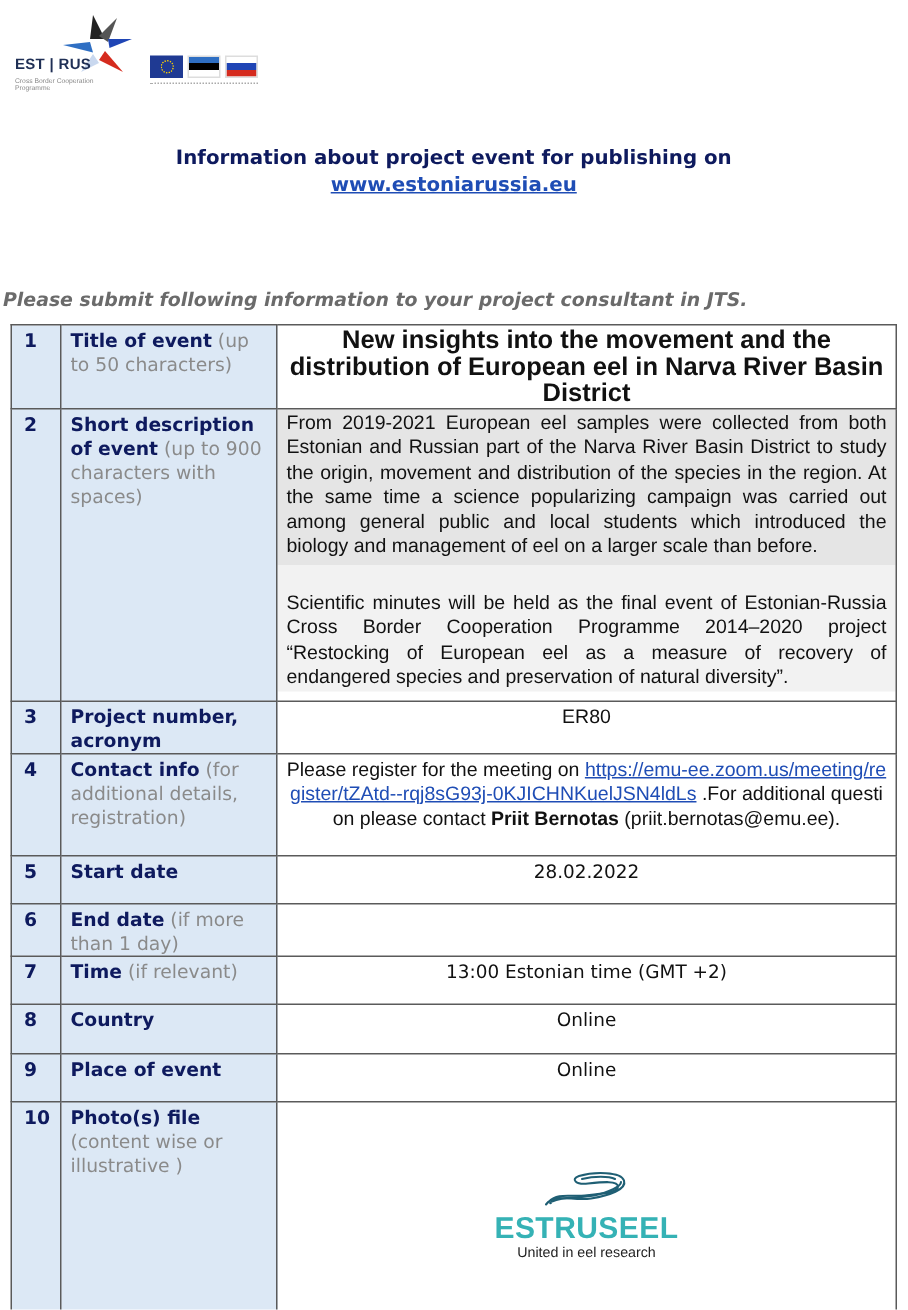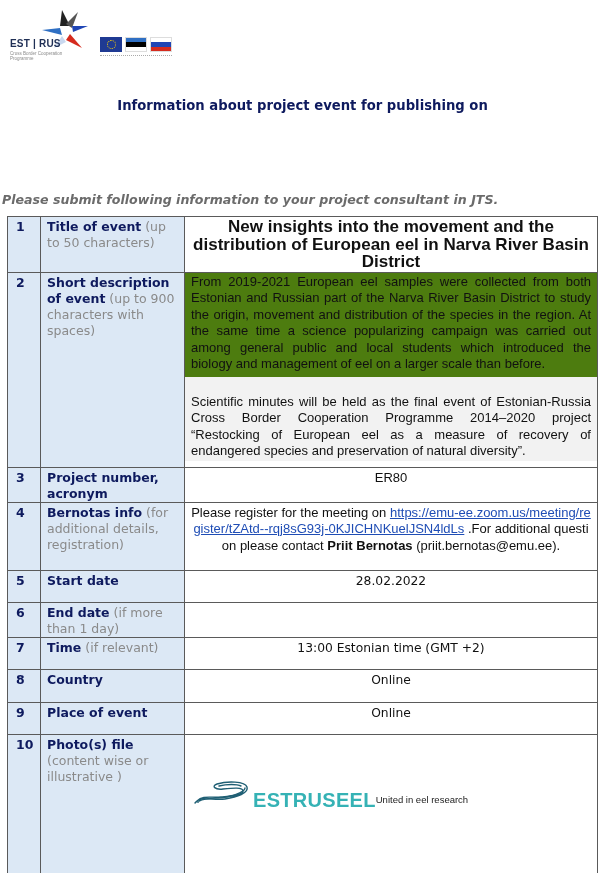--- a/index.html
+++ b/index.html
@@ -24,27 +24,27 @@
   .instruction { position: absolute; left: 2px; top: 192px; font-family: "DejaVu Sans", sans-serif; font-weight: bold; font-style: italic; font-size: 12.6px; color: #6b6b6b; }
 
   table.form { position: absolute; left: 7px; top: 216px; width: 591px; border-collapse: collapse; table-layout: fixed; }
   table.form td { border: 1.5px solid #5a5a5a; vertical-align: top; }
   td.num { width: 33px; background: #dce8f5; font-family: "DejaVu Sans", sans-serif; font-weight: bold; font-size: 12.5px; color: #0e1a5e; padding: 2px 0 0 8px; }
   td.label { width: 144px; background: #dce8f5; font-family: "DejaVu Sans", sans-serif; font-size: 12.5px; line-height: 16px; color: #8a8a8a; padding: 2px 4px 0 6px; }
   td.label b { color: #0e1a5e; font-weight: bold; }
   td.value { font-family: "Liberation Sans", sans-serif; font-size: 13px; line-height: 16.5px; color: #111; text-align: center; padding: 2px 6px 0 6px; }
   td.value.title b { font-weight: bold; font-size: 17px; }
   td.value.desc { text-align: justify; padding: 0; }
-  .desc-p1 { background: #4d7c0f; padding: 1px 6px 0 6px; height: 104px; }
+  .desc-p1 { background: #e5e5e5; padding: 1px 6px 0 6px; height: 104px; }
   .desc-gap { background: #f2f2f2; height: 17px; }
   .desc-p2 { background: #f2f2f2; padding: 0 6px 1px 6px; }
   td.value.dv { font-family: "DejaVu Sans", sans-serif; font-size: 12.3px; }
   td.value a { color: #1f4db5; text-decoration: underline; font-family: "Liberation Sans", sans-serif; }
 
-  .estruseel { display: flex; flex-direction: row; align-items: flex-end; margin-top: 42px; }
+  .estruseel { display: flex; flex-direction: column; align-items: center; margin-top: 42px; }
   .eel-icon { width: 62px; height: 30px; }
   .estruseel-name { font-family: "Liberation Sans", sans-serif; font-weight: bold; font-size: 20px; color: #35b2b5; letter-spacing: 0.3px; margin-top: 2px; }
   .estruseel-tag { font-family: Liberation Sans, sans-serif; font-size: 9.5px; color: #222; margin-top: 1px; }
 </style>
 </head>
 <body>
 
 <div class="logo-block">
   <svg class="logo-star" viewBox="0 0 50 44">
     <polygon points="22,2 30,18 20,18" fill="#222"></polygon>
@@ -61,20 +61,21 @@
   <div class="flag flag-eu">
       <span></span>
     </div>
   <div class="flag flag-ee"></div>
   <div class="flag flag-ru"></div>
 </div>
 <div class="flags-caption"></div>
 
 <div class="heading">
   <div>Information about project event for publishing on</div>
+  <div><a>www.estoniarussia.eu</a></div>
 </div>
 
 <div class="instruction">Please submit following information to your project consultant in JTS.</div>
 
 <table class="form">
   <tbody>
       <tr style="height:49px">
     <td class="num">1</td>
     <td class="label"><b>Title of event</b><span> (up to 50 characters)</span></td>
     <td class="value title"><b>New insights into the movement and the distribution of European eel in Narva River Basin District</b></td>
@@ -88,21 +89,21 @@
       <div class="desc-p2">Scientific minutes will be held as the final event of Estonian-Russia Cross Border Cooperation Programme 2014–2020 project “Restocking of European eel as a measure of recovery of endangered species and preservation of natural diversity”.</div>
     </td>
   </tr>
   <tr style="height:32px">
     <td class="num">3</td>
     <td class="label"><b>Project number, acronym</b><span></span></td>
     <td class="value">ER80</td>
   </tr>
   <tr style="height:68px">
     <td class="num">4</td>
-    <td class="label"><b>Bernotas info</b><span> (for additional details, registration)</span></td>
+    <td class="label"><b>Contact info</b><span> (for additional details, registration)</span></td>
     <td class="value" style="word-break:break-all;"><span>Please register for the meeting on </span><a>https://emu-ee.zoom.us/meeting/register/tZAtd--rqj8sG93j-0KJICHNKuelJSN4ldLs</a><span> .For additional question please contact </span><b>Priit Bernotas</b><span> (priit.bernotas@emu.ee).</span></td>
   </tr>
   <tr style="height:32px">
     <td class="num">5</td>
     <td class="label"><b>Start date</b><span></span></td>
     <td class="value dv">28.02.2022</td>
   </tr>
   <tr style="height:33px">
     <td class="num">6</td>
     <td class="label"><b>End date</b><span> (if more than 1 day)</span></td>

